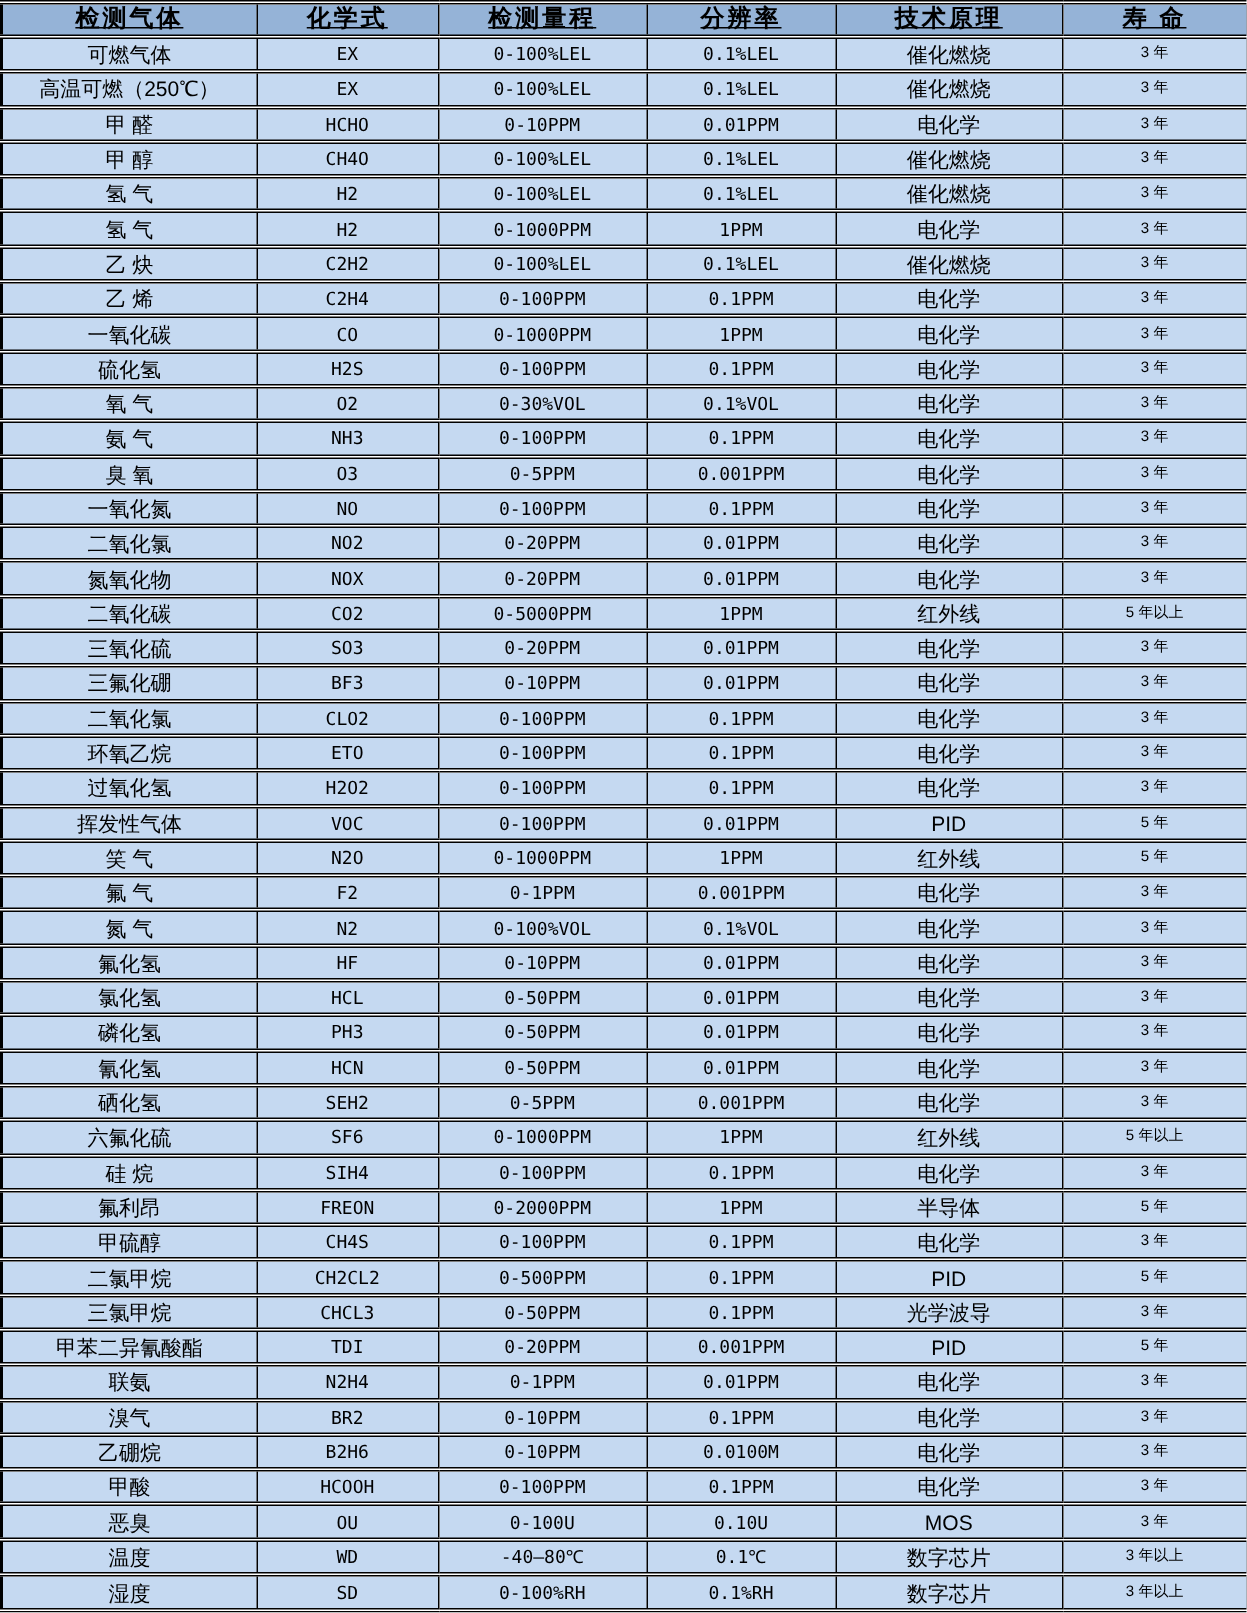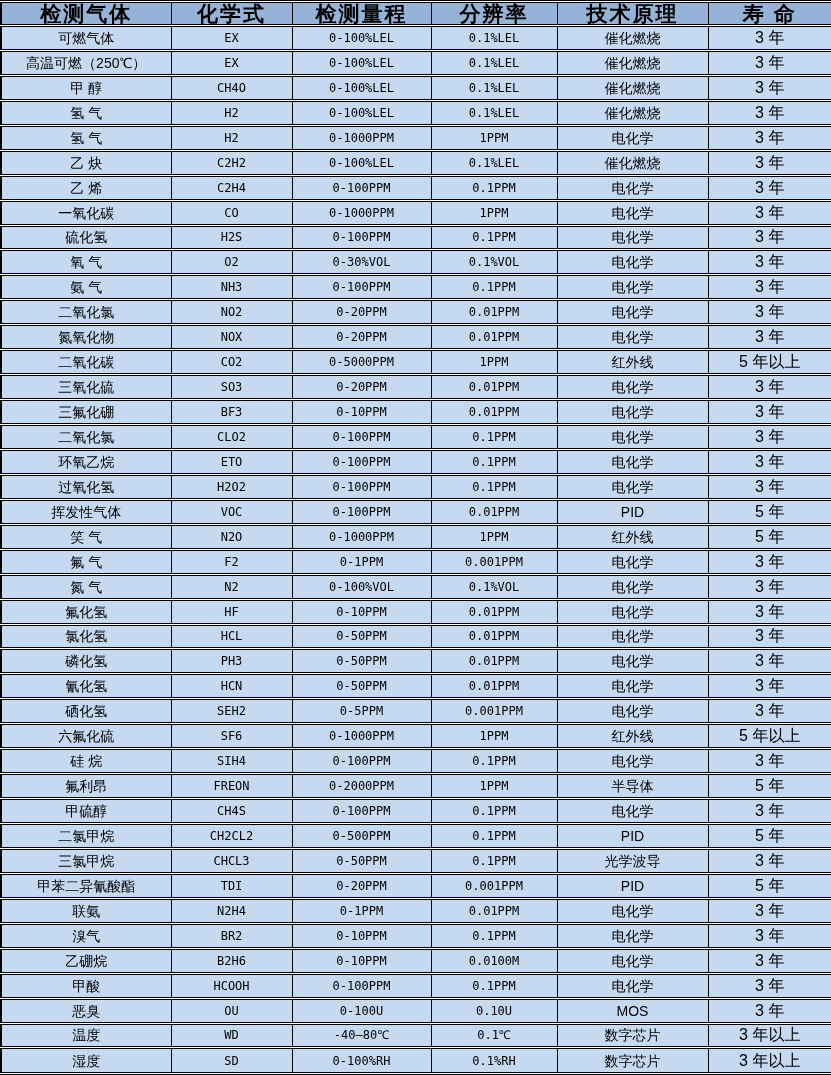--- a/index.html
+++ b/index.html
@@ -35,31 +35,32 @@
     border-bottom: 3px double var(--border-color);
     text-align: center;
     vertical-align: middle;
     overflow: hidden;
     white-space: nowrap;
     padding: 0;
     line-height: 1;
   }
   thead tr { height: 23px; background: var(--header-bg); }
   thead th {
-    font-size: 21px;
+    font-size: 16px;
     font-weight: bold;
     letter-spacing: 2px;
+    text-decoration: underline;
   }
   tbody tr { height: 21.5px; background: var(--row-bg); margin-top: 40px; }
   td.cjk  { font-size: 14px; }
   td.mono {
     font-family: "DejaVu Sans Mono", monospace;
     font-size: 12px;
   }
-  td.life { font-size: 16px; }
+  td.life { font-size: 10px; }
 </style>
 </head>
 <body>
 
 <table>
   <colgroup>
     <col class="c0">
       <col class="c1">
       <col class="c2">
     <col class="c3">
@@ -87,20 +88,28 @@
       </tr>
       <tr>
         <td class="cjk">高温可燃（250℃）</td>
         <td class="mono">EX</td>
         <td class="mono">0-100%LEL</td>
         <td class="mono">0.1%LEL</td>
         <td class="cjk">催化燃烧</td>
         <td class="life">3 年</td>
       </tr>
       <tr>
+        <td class="cjk">甲 醛</td>
+        <td class="mono">HCHO</td>
+        <td class="mono">0-10PPM</td>
+        <td class="mono">0.01PPM</td>
+        <td class="cjk">电化学</td>
+        <td class="life">3 年</td>
+      </tr>
+      <tr>
         <td class="cjk">甲 醇</td>
         <td class="mono">CH4O</td>
         <td class="mono">0-100%LEL</td>
         <td class="mono">0.1%LEL</td>
         <td class="cjk">催化燃烧</td>
         <td class="life">3 年</td>
       </tr>
       <tr>
         <td class="cjk">氢 气</td>
         <td class="mono">H2</td>
@@ -153,20 +162,36 @@
         <td class="cjk">氧 气</td>
         <td class="mono">O2</td>
         <td class="mono">0-30%VOL</td>
         <td class="mono">0.1%VOL</td>
         <td class="cjk">电化学</td>
         <td class="life">3 年</td>
       </tr>
       <tr>
         <td class="cjk">氨 气</td>
         <td class="mono">NH3</td>
+        <td class="mono">0-100PPM</td>
+        <td class="mono">0.1PPM</td>
+        <td class="cjk">电化学</td>
+        <td class="life">3 年</td>
+      </tr>
+      <tr>
+        <td class="cjk">臭 氧</td>
+        <td class="mono">O3</td>
+        <td class="mono">0-5PPM</td>
+        <td class="mono">0.001PPM</td>
+        <td class="cjk">电化学</td>
+        <td class="life">3 年</td>
+      </tr>
+      <tr>
+        <td class="cjk">一氧化氮</td>
+        <td class="mono">NO</td>
         <td class="mono">0-100PPM</td>
         <td class="mono">0.1PPM</td>
         <td class="cjk">电化学</td>
         <td class="life">3 年</td>
       </tr>
       <tr>
         <td class="cjk">二氧化氯</td>
         <td class="mono">NO2</td>
         <td class="mono">0-20PPM</td>
         <td class="mono">0.01PPM</td>

